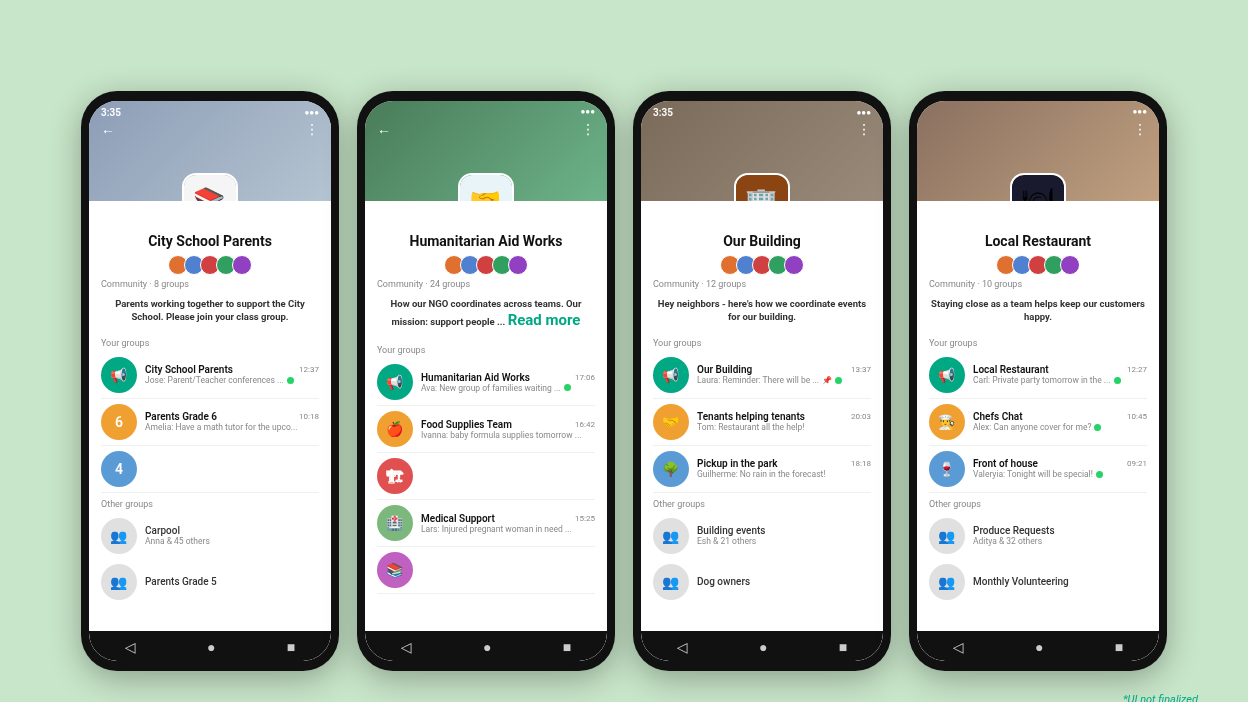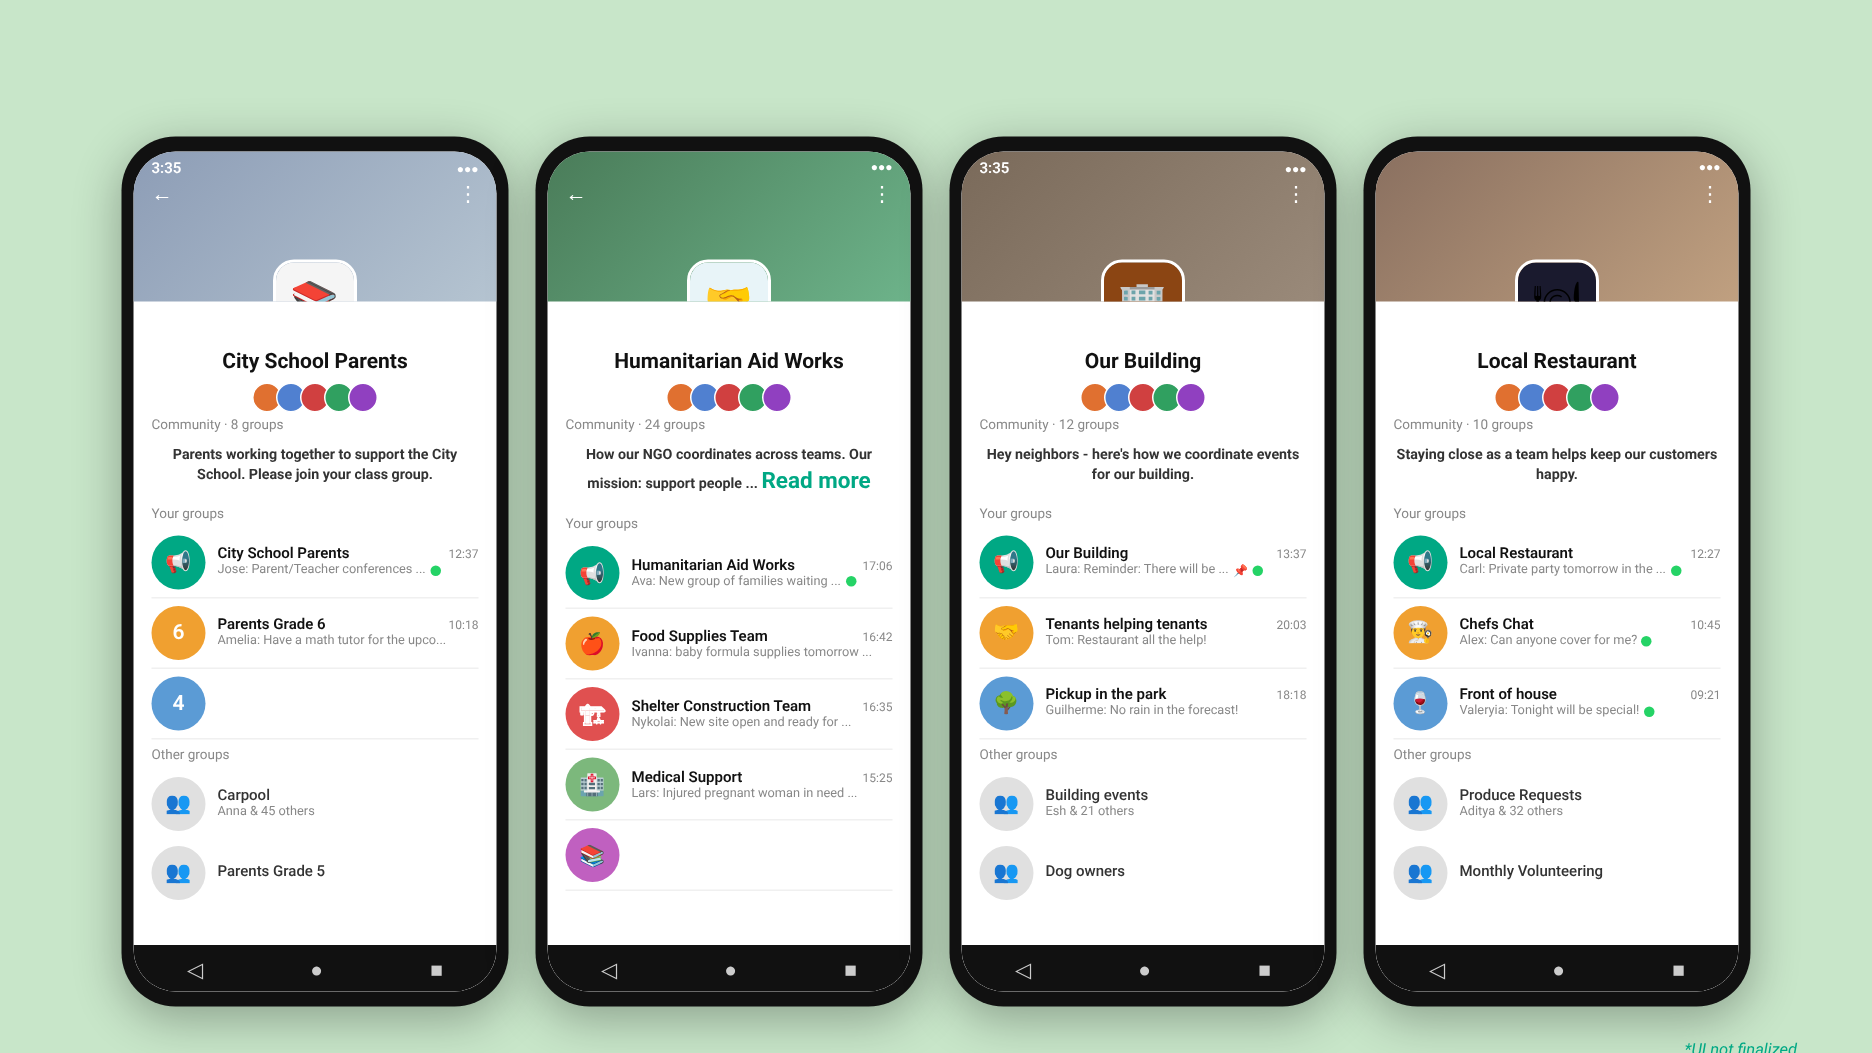--- a/index.html
+++ b/index.html
@@ -449,30 +449,20 @@
             <span class="chat-time">16:42</span>
           </div>
           <div class="chat-preview">
             <span>Ivanna: baby formula supplies tomorrow ...</span>
 
           </div>
         </div>
       </div>
       <div class="chat-item">
         <div class="chat-avatar color3">🏗</div>
-        <div class="chat-info">
-          <div class="chat-name-row">
-            <span class="chat-name">Shelter Construction Team</span>
-            <span class="chat-time">16:35</span>
-          </div>
-          <div class="chat-preview">
-            <span>Nykolai: New site open and ready for ...</span>
-
-          </div>
-        </div>
       </div>
       <div class="chat-item">
         <div class="chat-avatar color4">🏥</div>
         <div class="chat-info">
           <div class="chat-name-row">
             <span class="chat-name">Medical Support</span>
             <span class="chat-time">15:25</span>
           </div>
           <div class="chat-preview">
             <span>Lars: Injured pregnant woman in need ...</span>

